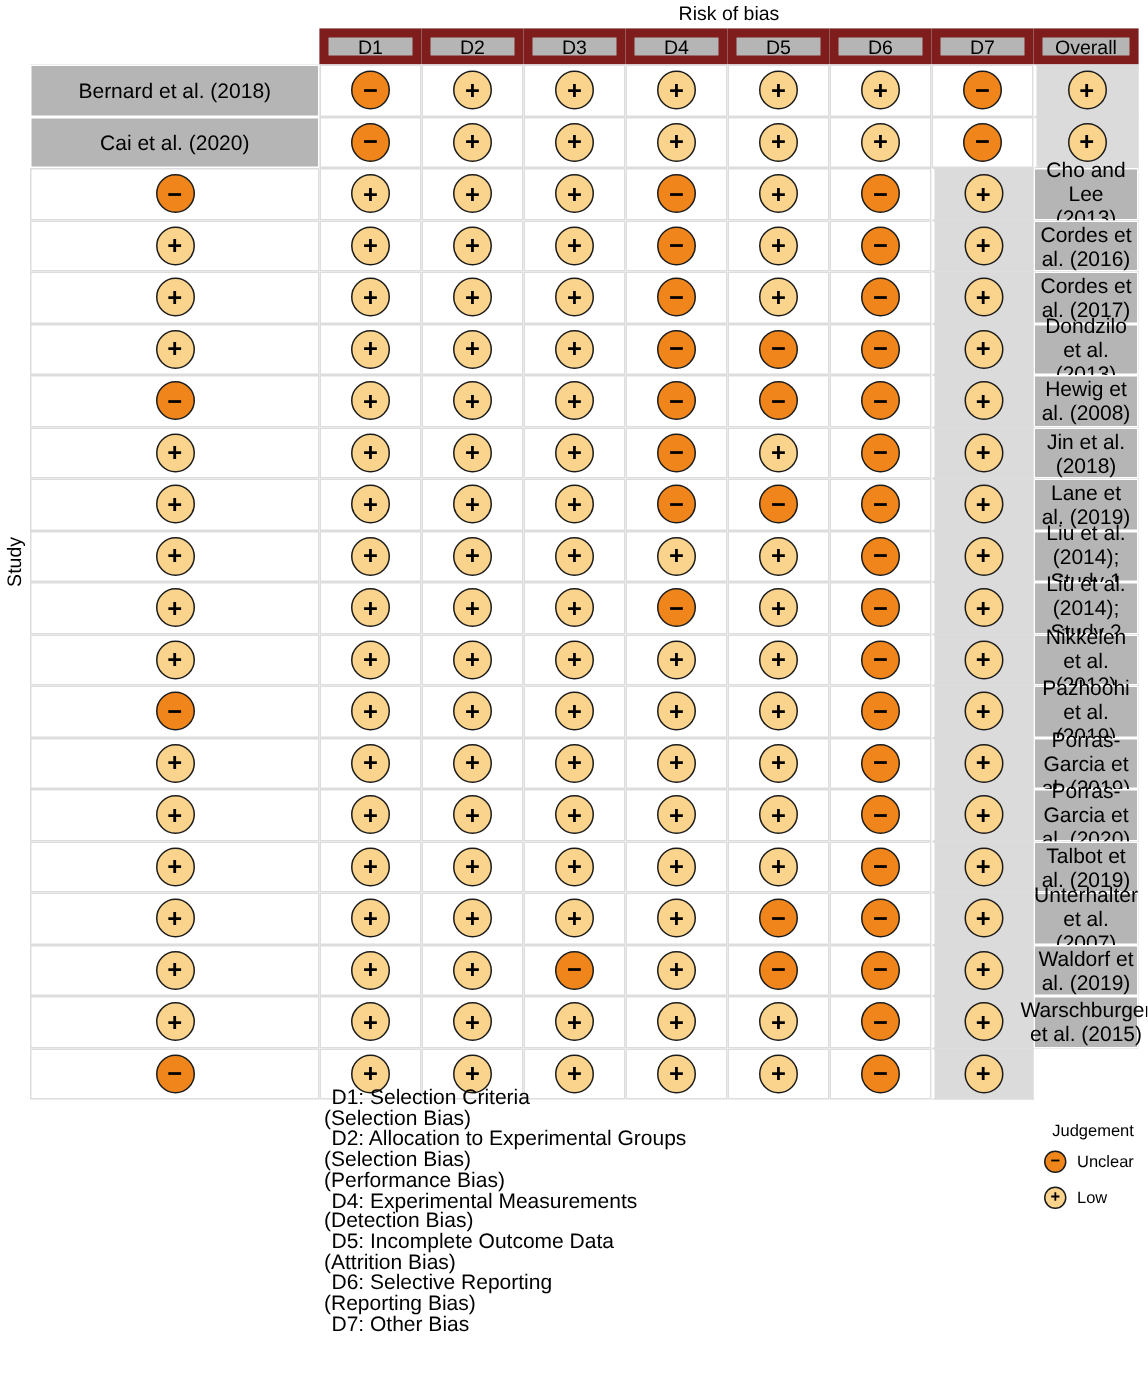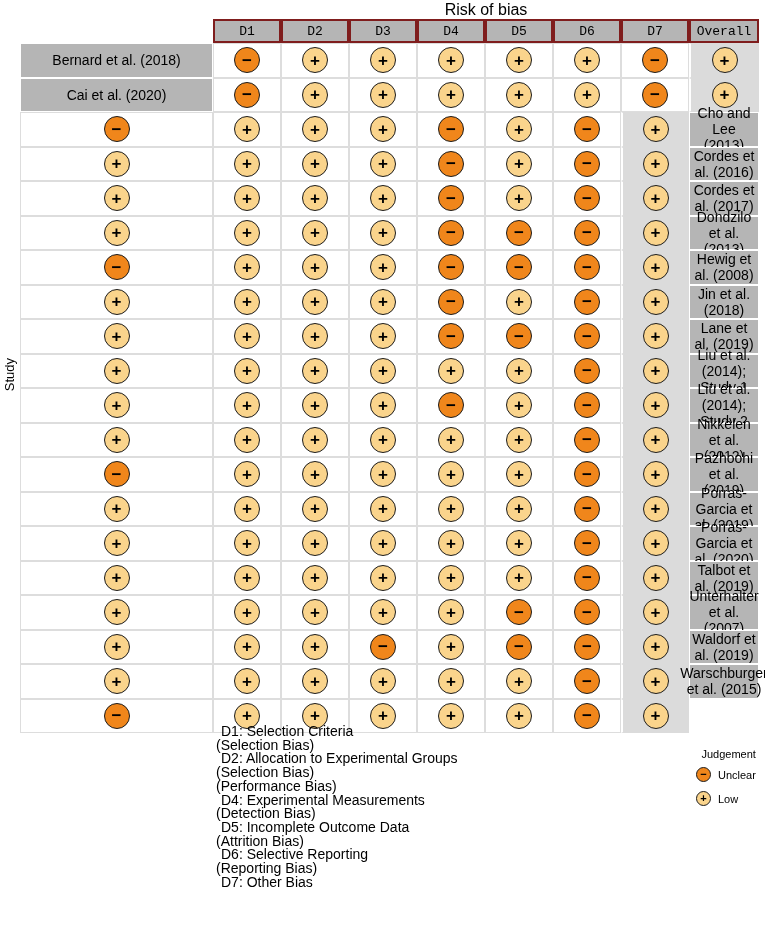--- a/index.html
+++ b/index.html
@@ -2,40 +2,39 @@
 <html style="--unclear: #F0861B; --low: #FAD48C; --header_bg: #B5B5B5; --overall_bg: #DBDBDB; --grid_line: #DDDDDD;"><head>
 <meta charset="utf-8">
 <style>
   html,body{margin:0;padding:0;background:#fff;}
   .figure{
     position:relative;width:765px;height:930px;background:#fff;
     font-family:"Liberation Sans", sans-serif;color:#000;overflow:hidden;
   }
   .title{
     position:absolute;top:1px;left:213px;width:546px;text-align:center;
-    font-size:16px;
+    font-size:13px;
   }
   .y-label{
     position:absolute;left:2px;top:358px;
     writing-mode:vertical-rl;transform:rotate(180deg);
     font-size:13px;
   }
   .grid{
     position:absolute;left:20px;top:19px;
     display:grid;
     grid-template-columns:193px repeat(7,68px) 70px;
     grid-template-rows:24px;
     grid-auto-rows:34.5px;
   }
   .corner{background:#fff;}
   .hcell{
-    background:var(--header_bg,#b6b6b6);border:2px solid #7f1d1d;
+    background:var(--header_bg,#b6b6b6);border:6px solid #7f1d1d;
     display:flex;align-items:center;justify-content:center;
     font-size:13px;
-    font-family:Liberation Mono, monospace;
   }
   .lcell{
     background:var(--header_bg,#b6b6b6);border:1px solid #fff;
     display:flex;align-items:center;justify-content:center;
     font-size:14px;text-align:center;white-space:pre-line;line-height:1.15;
     padding:0 2px;box-sizing:border-box;
   }
   .bcell{
     background:#fff;border:1px solid var(--grid_line,#dddddd);
     display:flex;align-items:center;justify-content:center;

